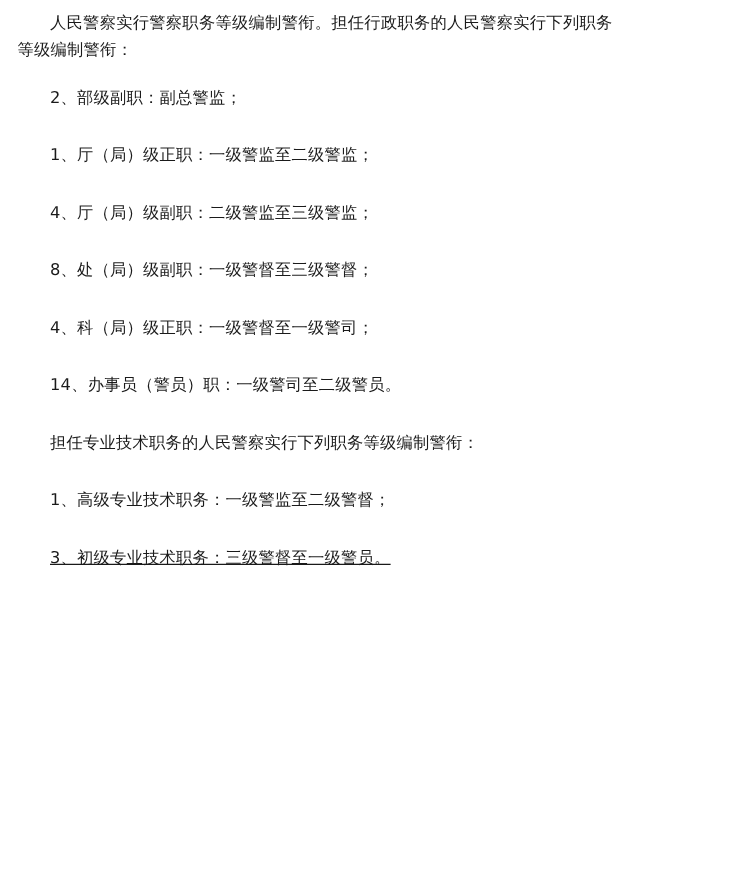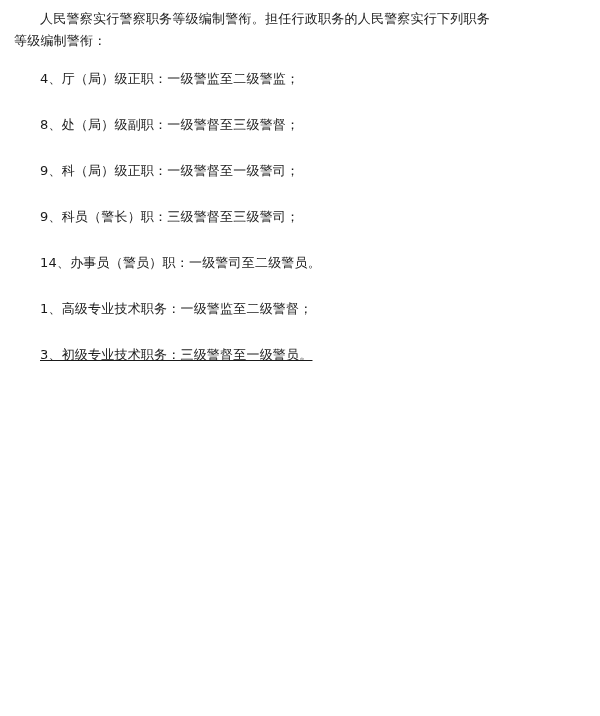--- a/index.html
+++ b/index.html
@@ -44,23 +44,25 @@
     text-decoration: underline;
   }
 </style>
 </head>
 <body>
 
 <div class="doc">
 
   <p class="para intro">人民警察实行警察职务等级编制警衔。担任行政职务的人民警察实行下列职务等级编制警衔：</p>
 
-  <p class="para item">4、厅（局）级正职：一级警监至二级警监；</p>
+  <p class="para item">2、部级副职：副总警监；</p>
+  <p class="para item">1、厅（局）级正职：一级警监至二级警监；</p>
+  <p class="para item">4、厅（局）级副职：二级警监至三级警监；</p>
   <p class="para item">8、处（局）级副职：一级警督至三级警督；</p>
-  <p class="para item">9、科（局）级正职：一级警督至一级警司；</p>
-  <p class="para item">9、科员（警长）职：三级警督至三级警司；</p>
+  <p class="para item">4、科（局）级正职：一级警督至一级警司；</p>
   <p class="para item">14、办事员（警员）职：一级警司至二级警员。</p>
 
+  <p class="para section">担任专业技术职务的人民警察实行下列职务等级编制警衔：</p>
 
   <p class="para item">1、高级专业技术职务：一级警监至二级警督；</p>
   <p class="para item last">3、初级专业技术职务：三级警督至一级警员。</p>
 
 </div>
 
 </body></html>

